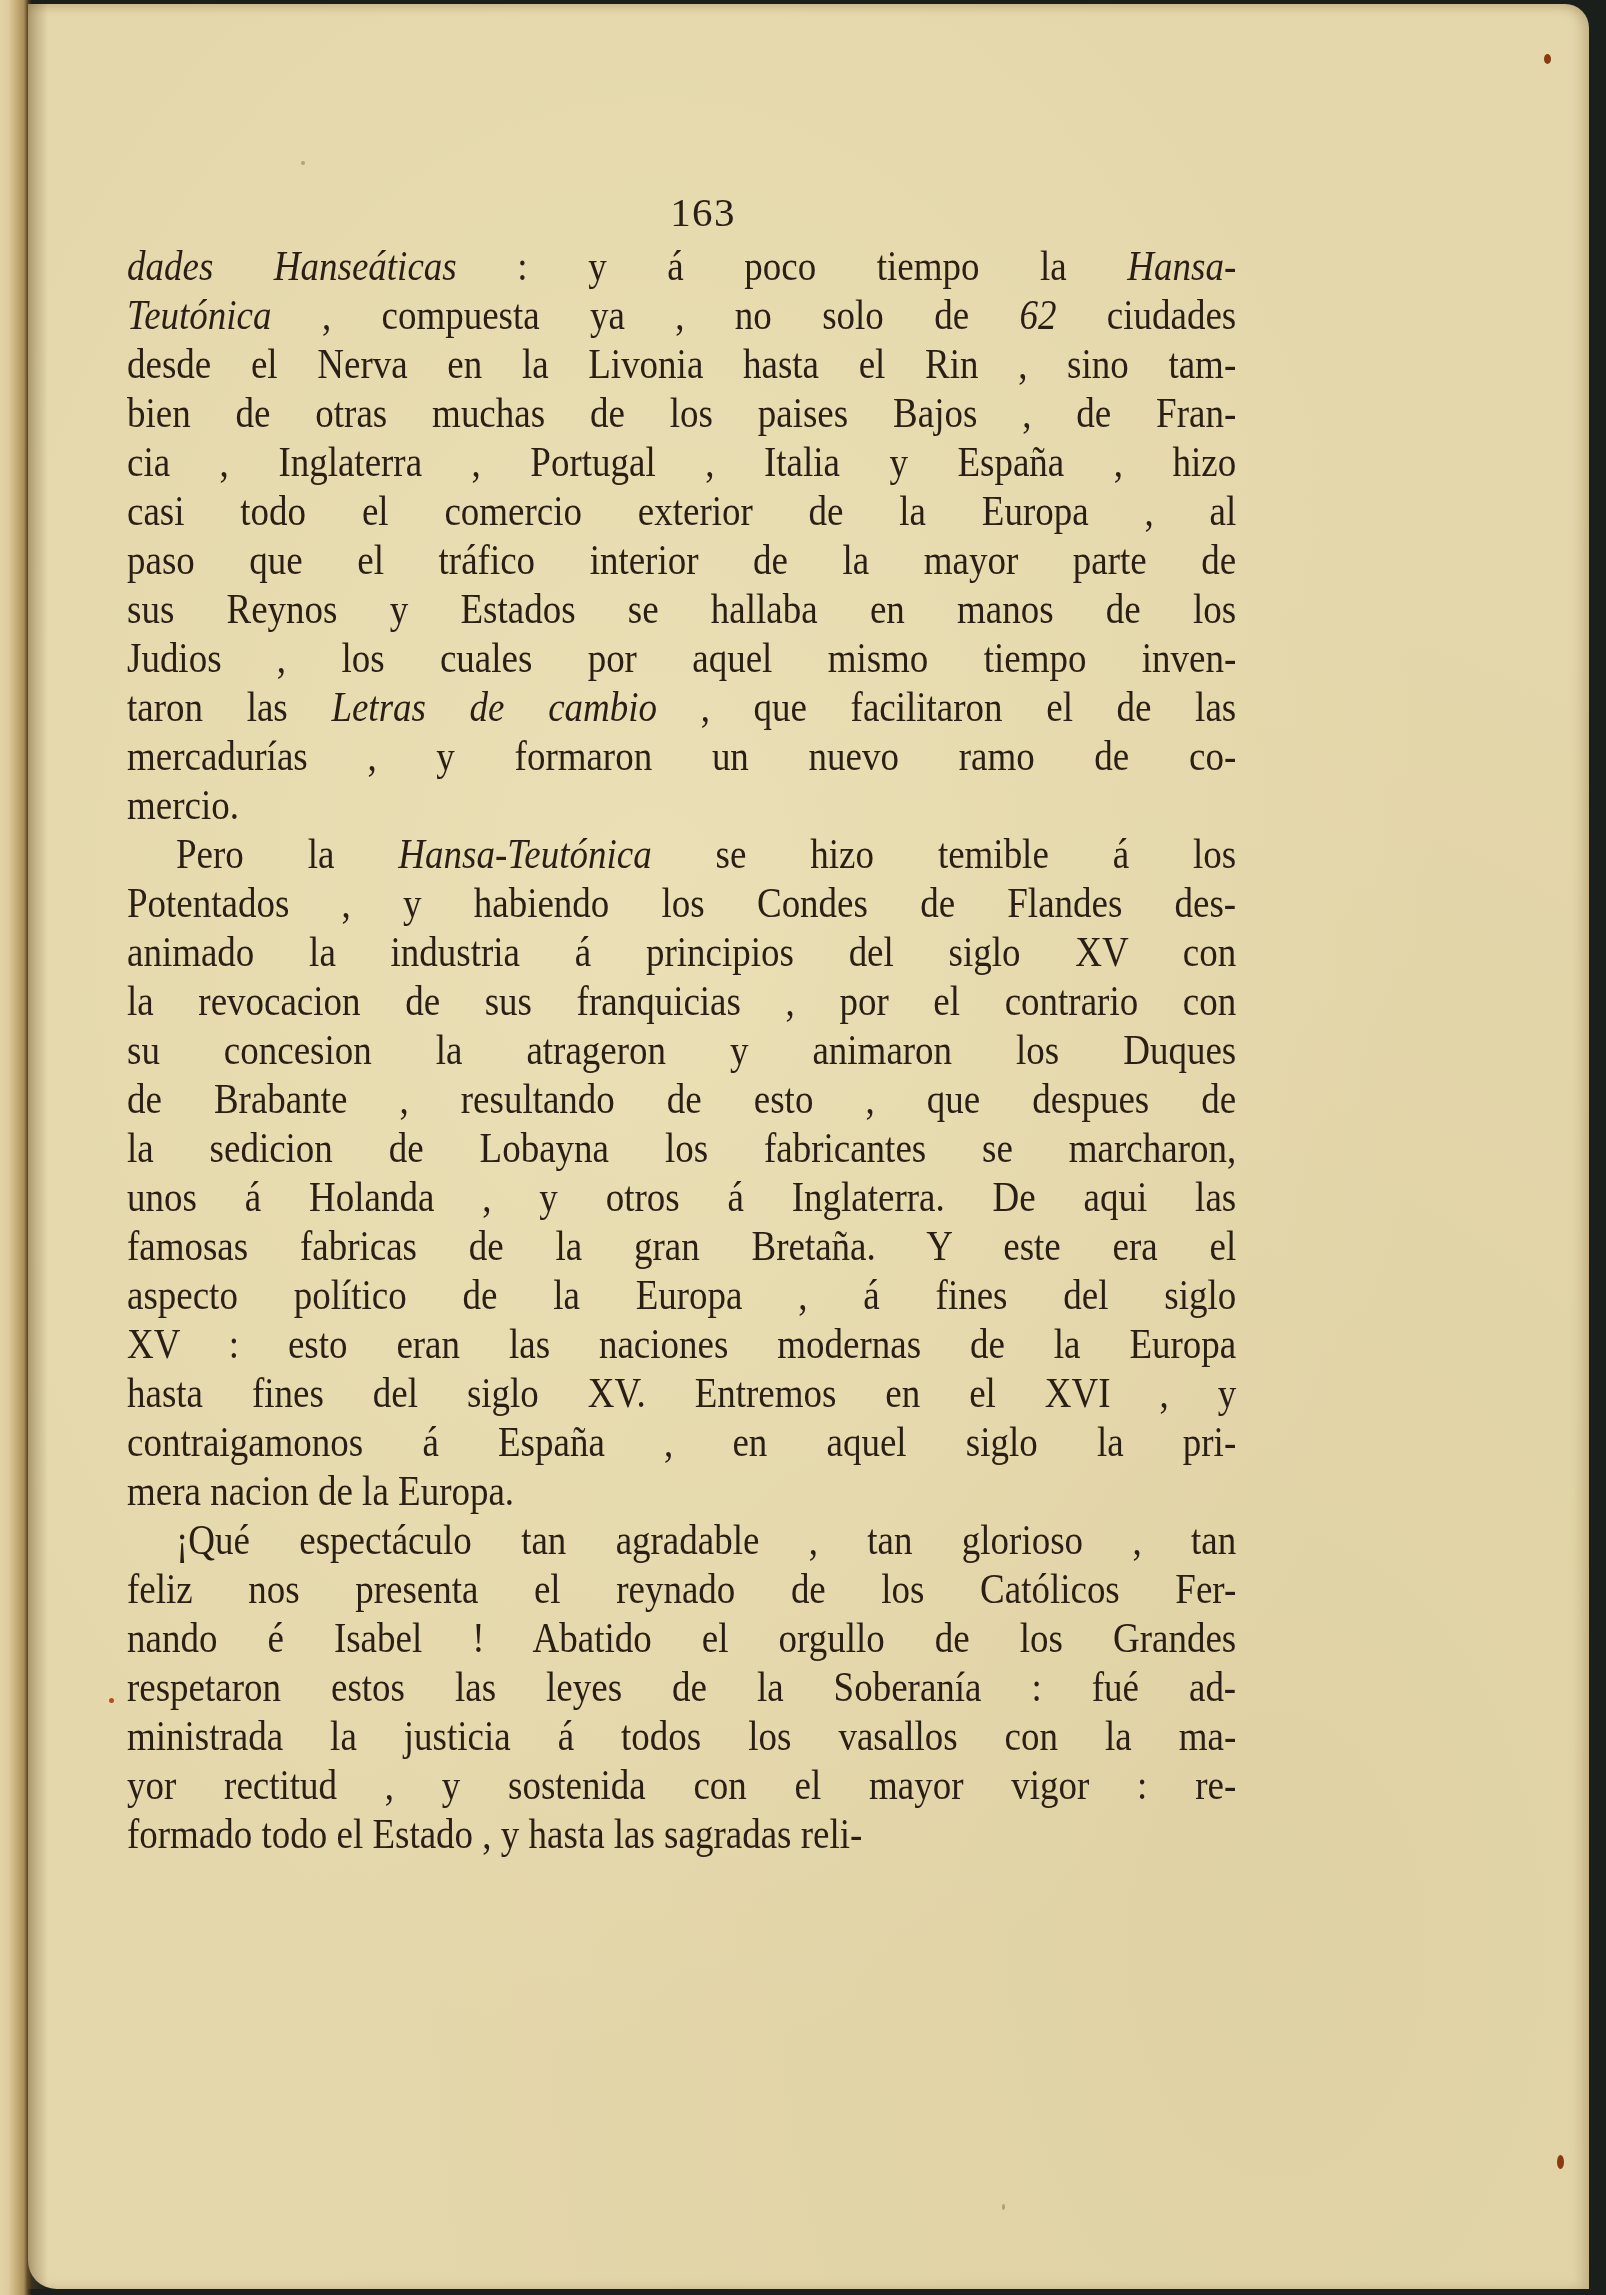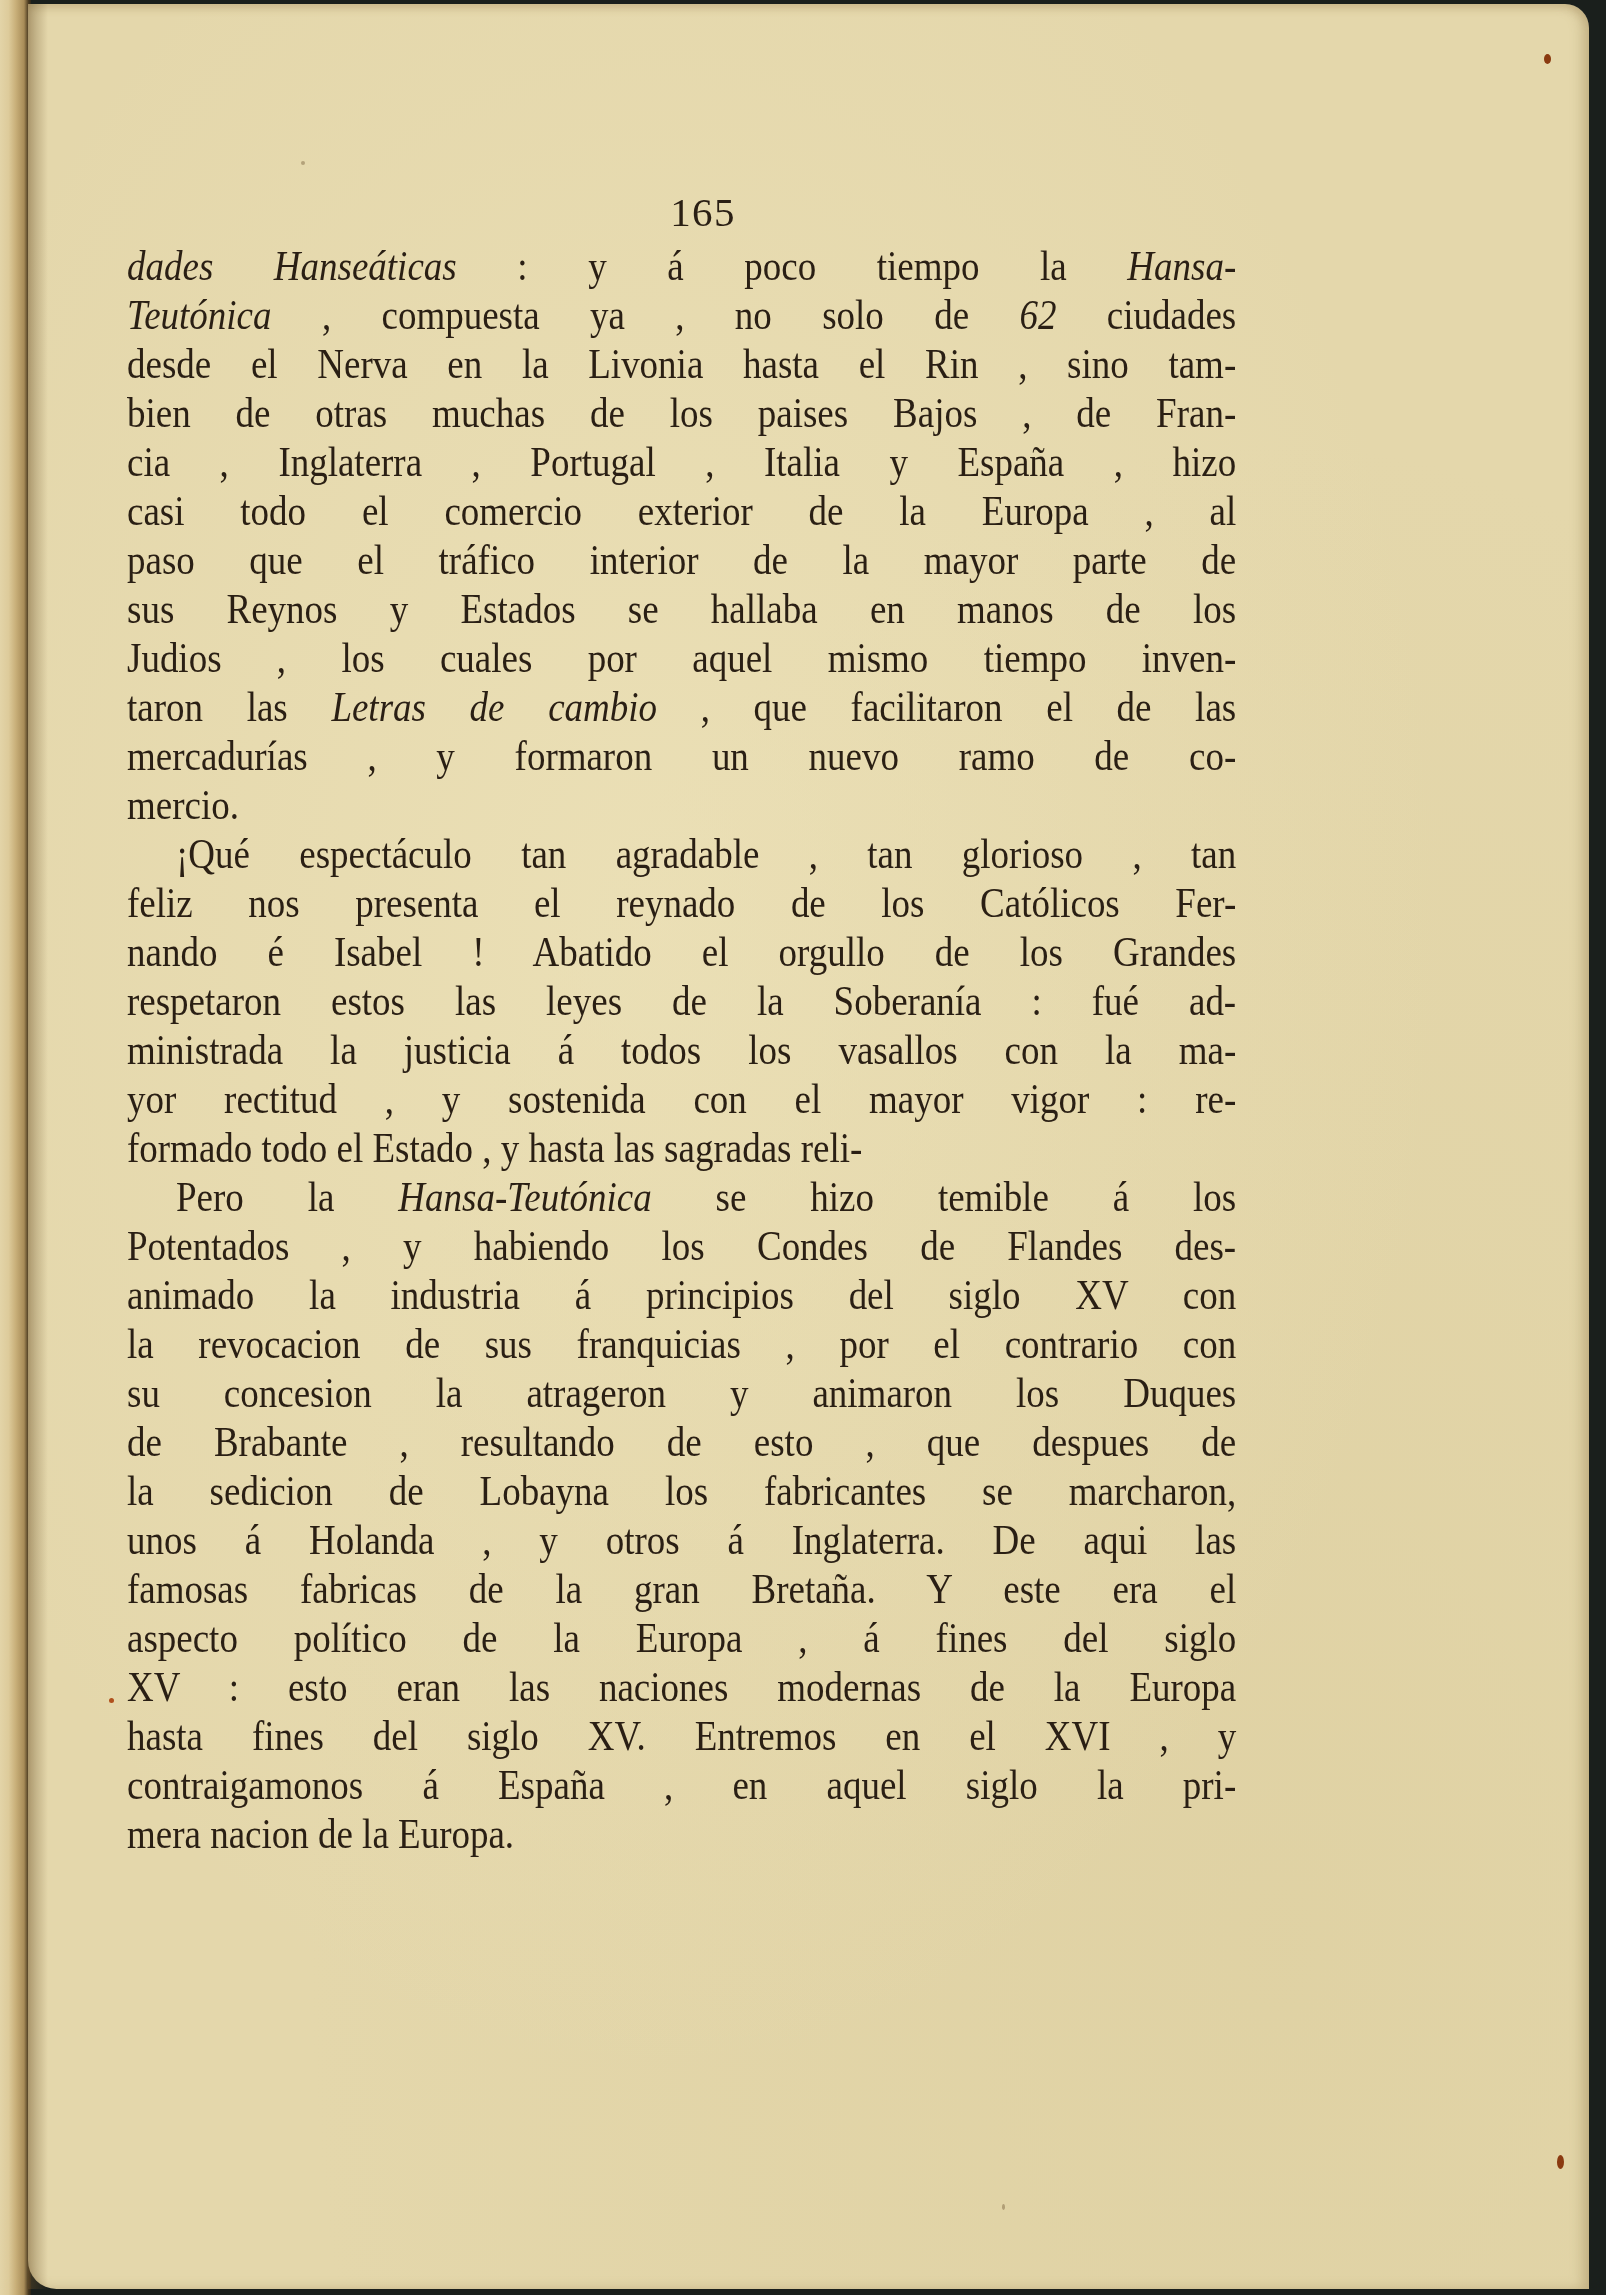--- a/index.html
+++ b/index.html
@@ -100,56 +100,56 @@
 <div class="page"></div>
 <div class="gutter-shadow"></div>
 
 <div class="stain" style="left:1544px; top:54px; width:7.1px; height:10px;"></div>
 <div class="stain" style="left:1557px; top:2155px; width:7.1px; height:14.2px;"></div>
 <div class="speck" style="left:301px; top:161px; width:4.3px; height:4.3px;"></div>
 <div class="speck" style="left:1002px; top:2204px; width:2.8px; height:5.7px;"></div>
 <div class="stain" style="left:109px; top:1698px; width:5px; height:5px; background:#b0501c;"></div>
 
 <div class="text-block">
-  <div class="page-number">165</div>
+  <div class="page-number">163</div>
   <div id="paragraphs">
       <div>
         <div class="line"><span class="it">dades Hanseáticas</span><span> : y á poco tiempo la </span><span class="it">Hansa-</span></div>
         <div class="line"><span class="it">Teutónica</span><span> , compuesta ya , no solo de </span><span class="it">62</span><span> ciudades</span></div>
         <div class="line"><span>desde el Nerva en la Livonia hasta el Rin , sino tam-</span></div>
         <div class="line"><span>bien de otras muchas de los paises Bajos , de Fran-</span></div>
         <div class="line"><span>cia , Inglaterra , Portugal , Italia y España , hizo</span></div>
         <div class="line"><span>casi todo el comercio exterior de la Europa , al</span></div>
         <div class="line"><span>paso que el tráfico interior de la mayor parte de</span></div>
         <div class="line"><span>sus Reynos y Estados se hallaba en manos de los</span></div>
         <div class="line"><span>Judios , los cuales por aquel mismo tiempo inven-</span></div>
         <div class="line"><span>taron las </span><span class="it">Letras de cambio</span><span> , que facilitaron el de las</span></div>
         <div class="line"><span>mercadurías , y formaron un nuevo ramo de co-</span></div>
         <div class="line last"><span>mercio.</span></div>
-      </div>
-      <div>
-        <div class="line indent"><span>¡Qué espectáculo tan agradable , tan glorioso , tan</span></div>
-        <div class="line"><span>feliz nos presenta el reynado de los Católicos Fer-</span></div>
-        <div class="line"><span>nando é Isabel ! Abatido el orgullo de los Grandes</span></div>
-        <div class="line"><span>respetaron estos las leyes de la Soberanía : fué ad-</span></div>
-        <div class="line"><span>ministrada la justicia á todos los vasallos con la ma-</span></div>
-        <div class="line"><span>yor rectitud , y sostenida con el mayor vigor : re-</span></div>
-        <div class="line last"><span>formado todo el Estado , y hasta las sagradas reli-</span></div>
       </div>
       <div>
         <div class="line indent"><span>Pero la </span><span class="it">Hansa-Teutónica</span><span> se hizo temible á los</span></div>
         <div class="line"><span>Potentados , y habiendo los Condes de Flandes des-</span></div>
         <div class="line"><span>animado la industria á principios del siglo XV con</span></div>
         <div class="line"><span>la revocacion de sus franquicias , por el contrario con</span></div>
         <div class="line"><span>su concesion la atrageron y animaron los Duques</span></div>
         <div class="line"><span>de Brabante , resultando de esto , que despues de</span></div>
         <div class="line"><span>la sedicion de Lobayna los fabricantes se marcharon,</span></div>
         <div class="line"><span>unos á Holanda , y otros á Inglaterra. De aqui las</span></div>
         <div class="line"><span>famosas fabricas de la gran Bretaña. Y este era el</span></div>
         <div class="line"><span>aspecto político de la Europa , á fines del siglo</span></div>
         <div class="line"><span>XV : esto eran las naciones modernas de la Europa</span></div>
         <div class="line"><span>hasta fines del siglo XV. Entremos en el XVI , y</span></div>
         <div class="line"><span>contraigamonos á España , en aquel siglo la pri-</span></div>
         <div class="line last"><span>mera nacion de la Europa.</span></div>
       </div>
+      <div>
+        <div class="line indent"><span>¡Qué espectáculo tan agradable , tan glorioso , tan</span></div>
+        <div class="line"><span>feliz nos presenta el reynado de los Católicos Fer-</span></div>
+        <div class="line"><span>nando é Isabel ! Abatido el orgullo de los Grandes</span></div>
+        <div class="line"><span>respetaron estos las leyes de la Soberanía : fué ad-</span></div>
+        <div class="line"><span>ministrada la justicia á todos los vasallos con la ma-</span></div>
+        <div class="line"><span>yor rectitud , y sostenida con el mayor vigor : re-</span></div>
+        <div class="line last"><span>formado todo el Estado , y hasta las sagradas reli-</span></div>
+      </div>
     </div>
 </div>
 
 
 </body></html>

